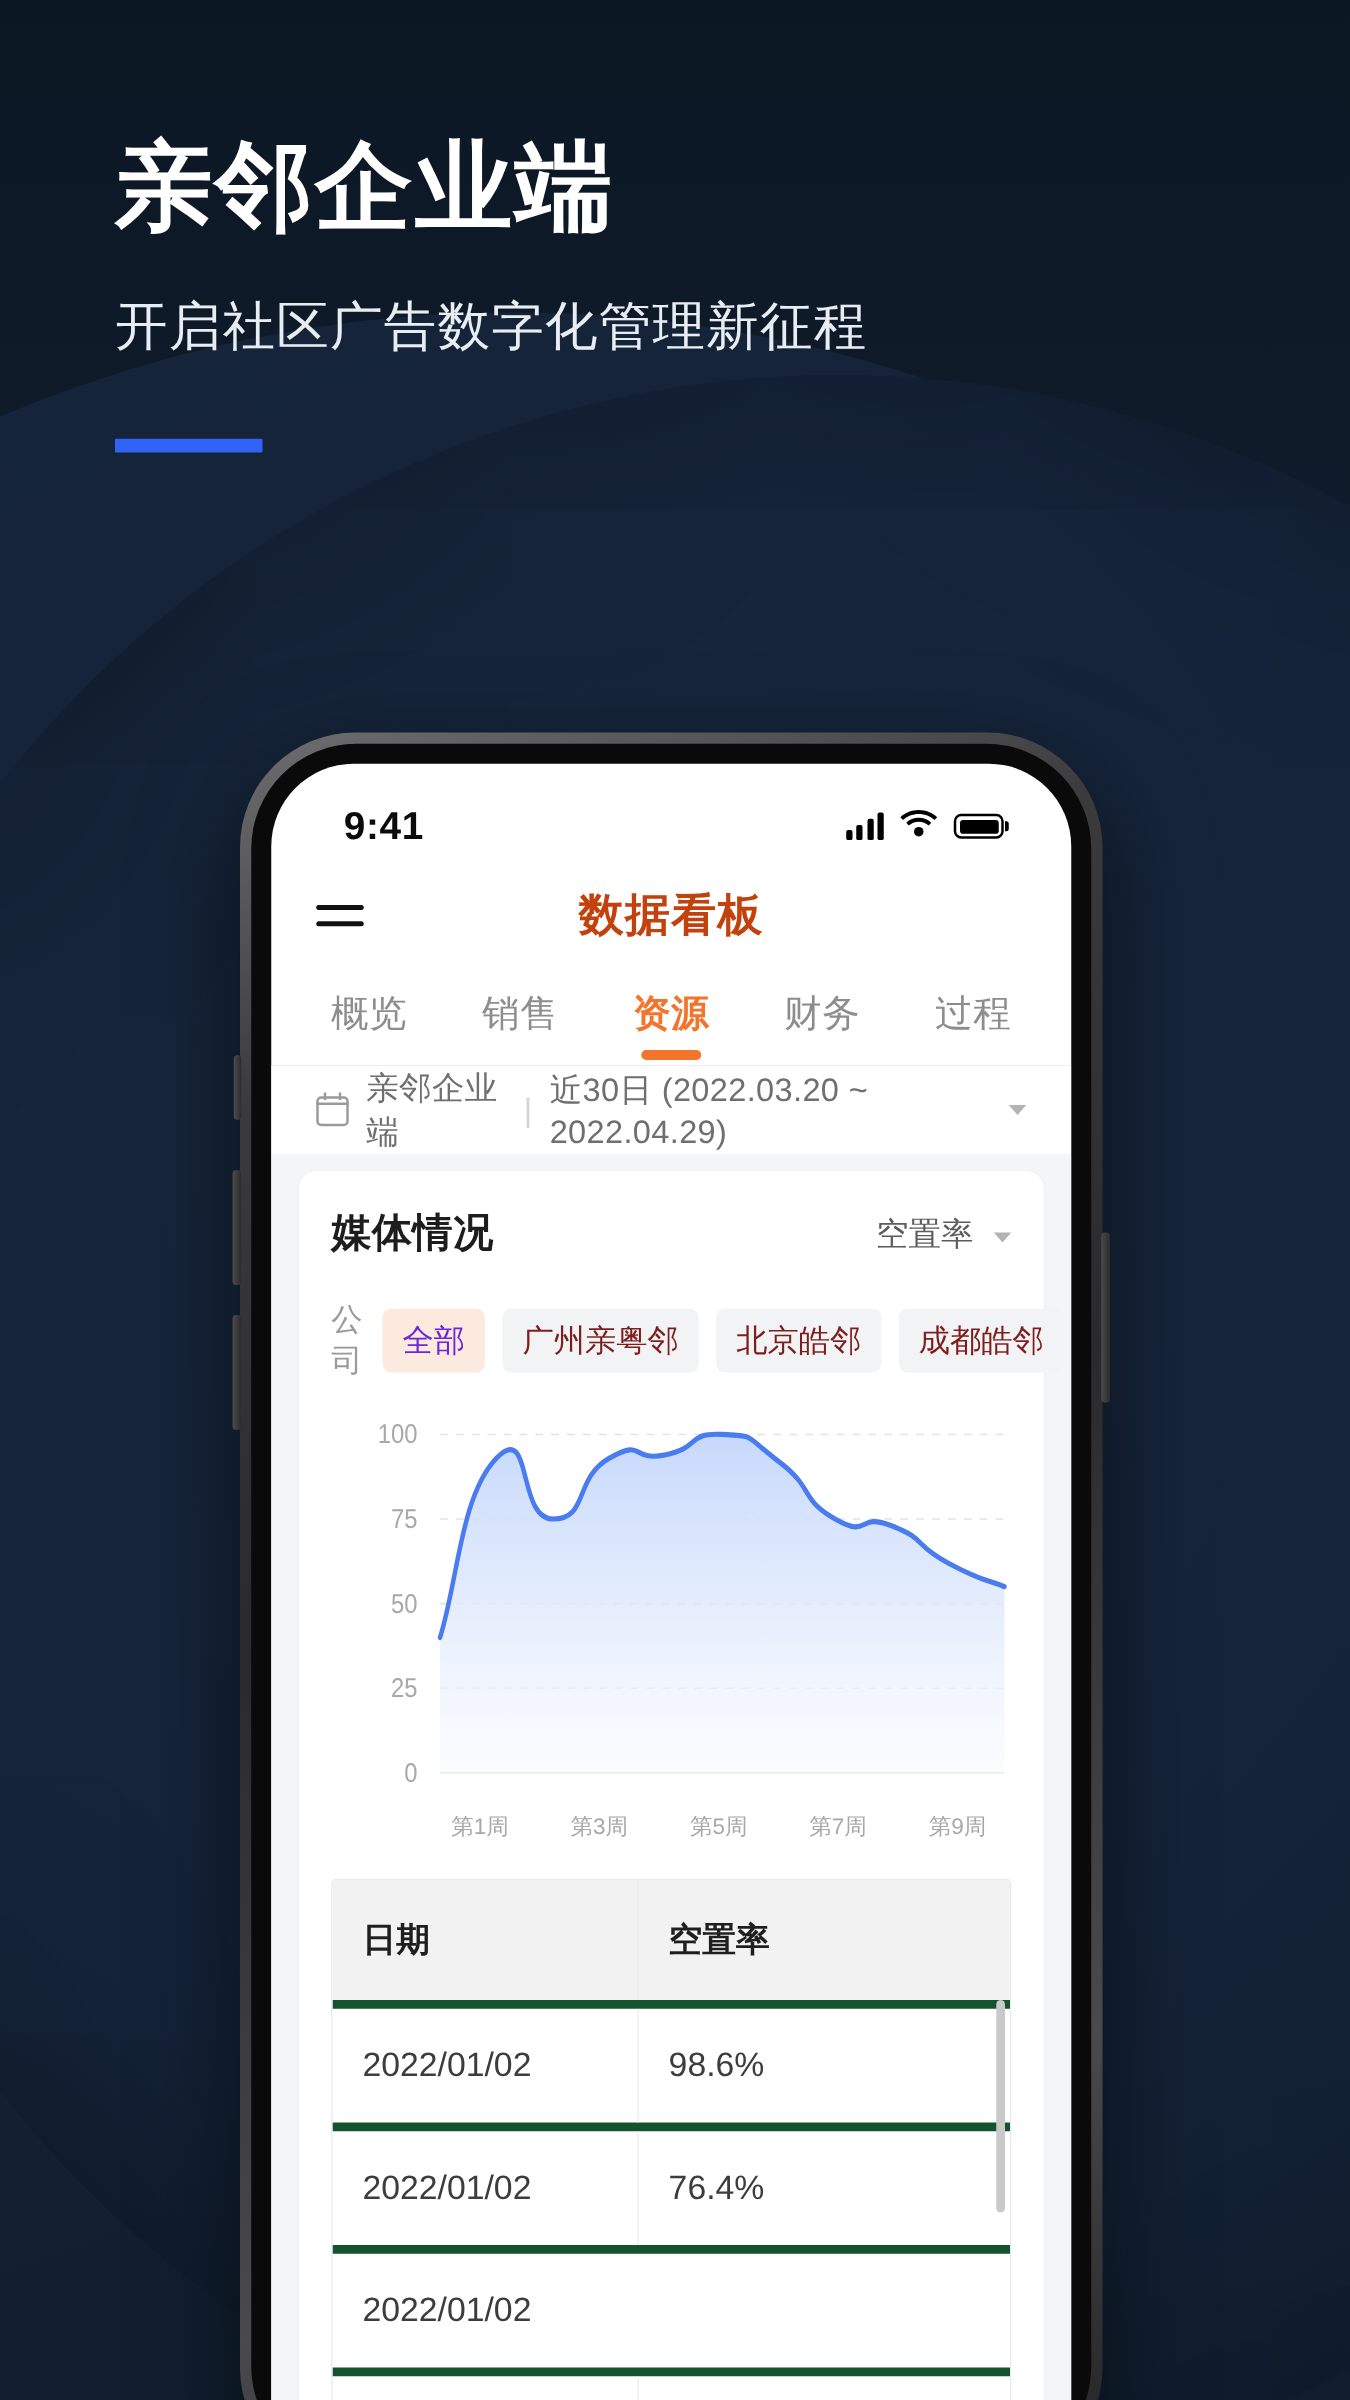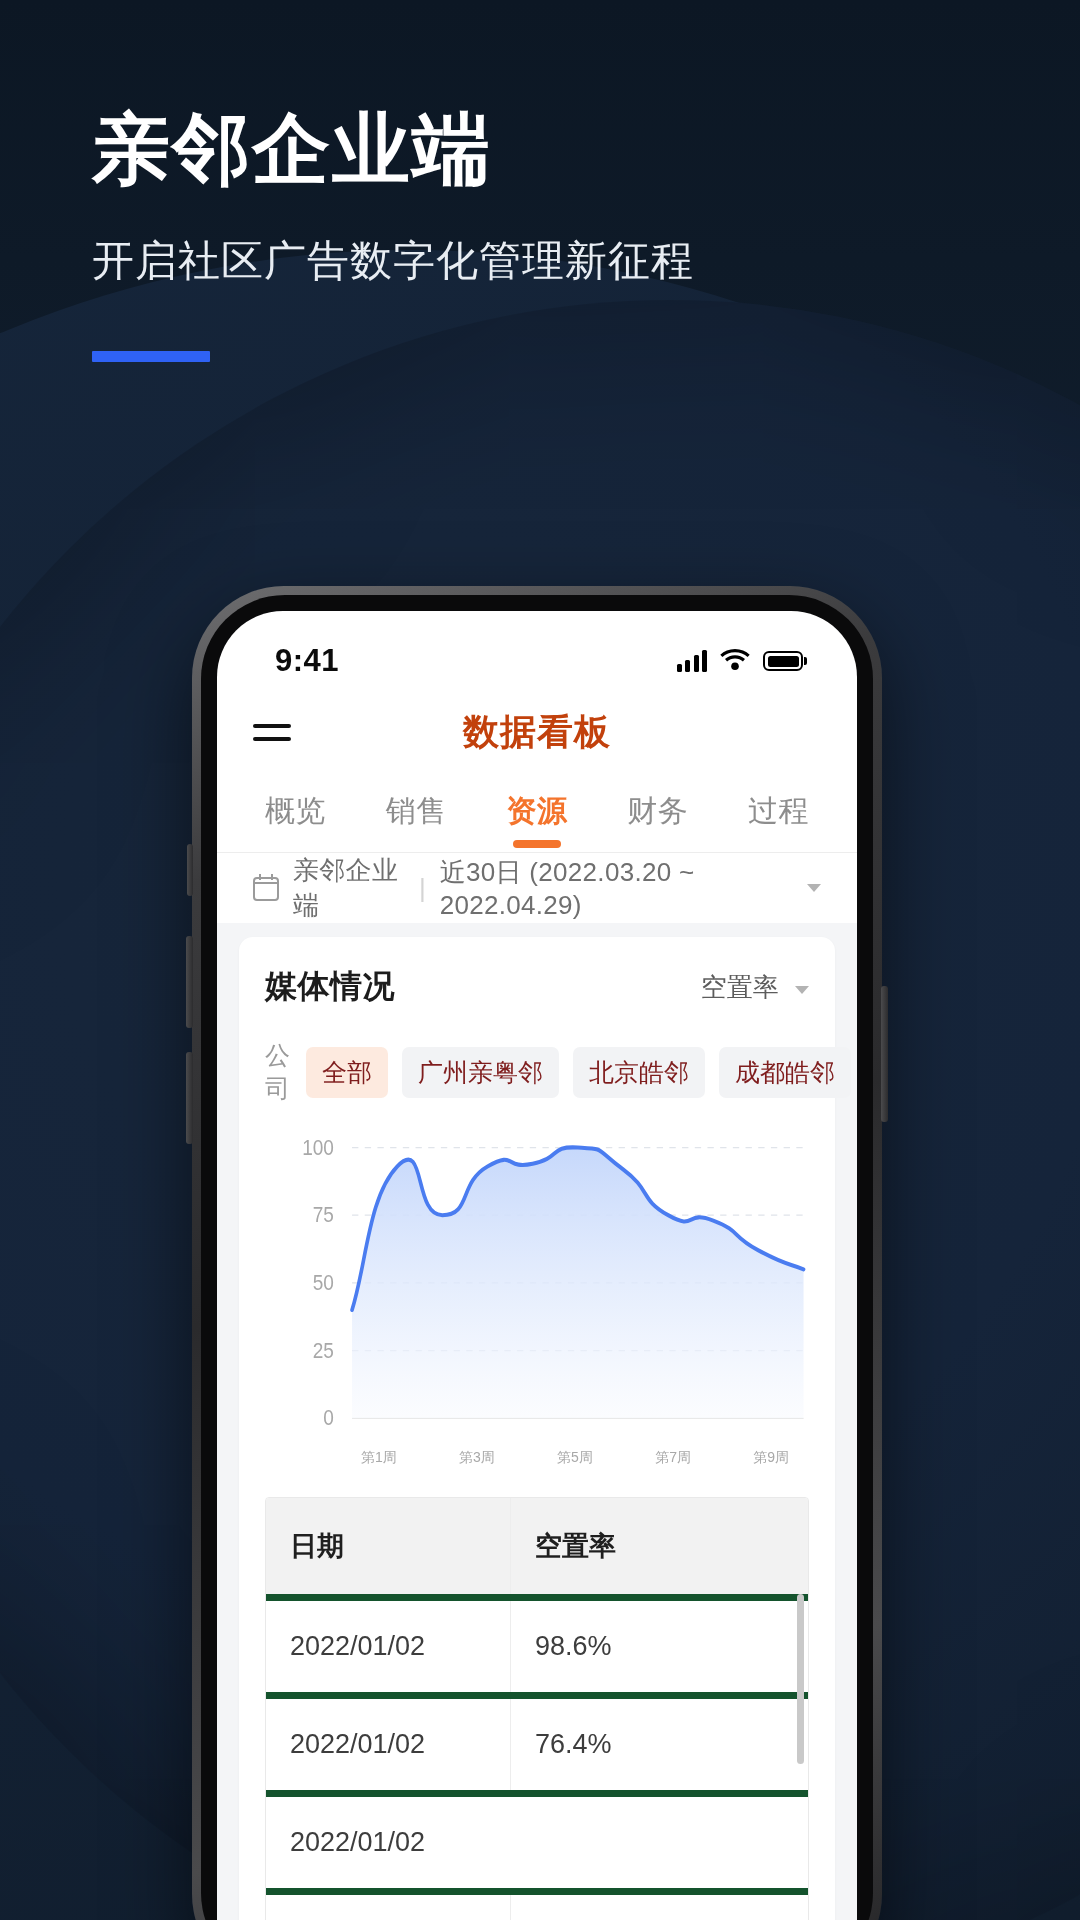--- a/index.html
+++ b/index.html
@@ -181,30 +181,30 @@
   .card-title{ font-size:32px; font-weight:700; color:#1d1d1d; letter-spacing:.5px; }
   .metric-select{ font-size:26px; color:#5c5c5c; cursor:pointer; }
 
   
   .chips{ display:flex; align-items:center; gap:14px; margin-top:30px; }
   .chips-label{ font-size:25px; color:#9a9a9a; margin-right:2px; }
   .chip{
     font-size:25px; color:#7f1d1d; background:#f2f3f5;
     border-radius:7px; padding:9px 16px; white-space:nowrap; cursor:pointer;
   }
-  .chip.active{ background:#fdeadf; color:#7f1d1d; }
+  .chip.active{ background:#fdeadf; color:#6d28d9; }
 
   
   .chart-wrap{ margin-top:26px; position:relative; height:310px; }
   .chart-wrap svg{ display:block; width:100%; height:100%; }
   .xaxis{
     display:flex; justify-content:space-between;
     padding:8px 12px 0 96px; margin-right:8px;
   }
-  .xaxis span{ font-size:14px; color:#a8a8a8; }
+  .xaxis span{ font-size:18px; color:#a8a8a8; }
 
   
   .table{
     margin-top:30px; border:1px solid #e9e9e9; border-radius:4px;
     overflow:hidden; position:relative;
   }
   .trow{ display:flex; }
   .trow + .trow{ border-top:7px solid #14532d; }
   .thead{ background:#f2f2f2; }
   .tcell{

